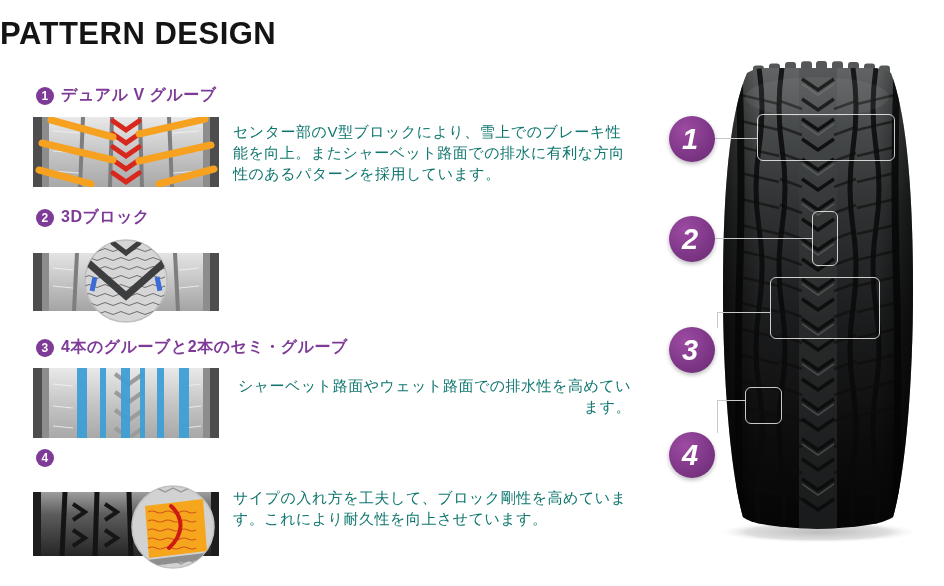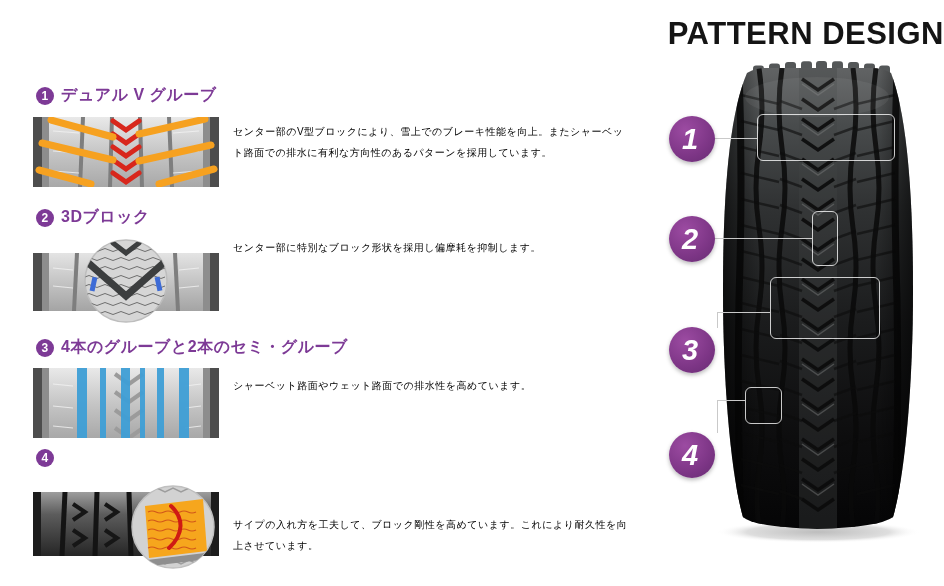--- a/index.html
+++ b/index.html
@@ -1,26 +1,26 @@
 <!DOCTYPE html>
 <html><head>
 <meta charset="utf-8">
 <style>
   html,body{margin:0;padding:0;background:#ffffff;}
   #page{position:relative;width:944px;height:586px;background:#ffffff;overflow:hidden;
         font-family:"Liberation Sans","DejaVu Sans",sans-serif;}
   .abs{position:absolute;}
-  #title{left:0;top:16px;width:944px;text-align:right;font-size:31px;font-weight:800;
+  #title{left:0;top:16px;width:944px;text-align:left;font-size:31px;font-weight:800;
          letter-spacing:.5px;color:#141414;}
   .sec-heading{display:flex;align-items:center;gap:7px;color:#7d3a96;font-weight:bold;
                font-size:16px;letter-spacing:.5px;}
   .bullet{width:18px;height:18px;border-radius:50%;background:#7d3a96;color:#fff;
           font-size:12px;font-weight:bold;display:flex;align-items:center;justify-content:center;
           flex:0 0 18px;}
-  .desc{width:398px;color:#000000;font-size:10px;line-height:21px;letter-spacing:.5px;}
+  .desc{width:398px;color:#0f766e;font-size:15px;line-height:21px;letter-spacing:.5px;}
   .thumb{display:block;}
   
   .co-badge{width:46px;height:46px;border-radius:50%;
             background:radial-gradient(circle at 35% 30%, #9c4ba2, #7c3585 62%, #662c72);
             box-shadow:0 2px 4px rgba(0,0,0,.28);
             display:flex;align-items:center;justify-content:center;}
   .co-badge span{color:#fff;font-style:italic;font-weight:bold;font-size:29px;
                  transform:translateX(-2px);}
   .co-line{background:#c9c9c9;}
   .co-rect{border:1px solid rgba(255,255,255,.78);border-radius:6px;}
@@ -126,21 +126,20 @@
         <path d="M80,5 L93,15 L106,5" stroke-width="5"></path>
         <path d="M52,22 L93,58 L134,22" stroke-width="7"></path>
         <path d="M70,82 L93,94 L116,82" stroke-width="6"></path>
       </g>
       <g fill="#3d6bd6">
         <rect x="58" y="39" width="5" height="14" transform="rotate(12 60 46)"></rect>
         <rect x="123" y="39" width="5" height="14" transform="rotate(-12 125 46)"></rect>
       </g>
     </g>
   </svg>
-  <div class="abs desc" style="left:233px;top:237px;">センター部に特別なブロック形状を採用し偏摩耗を抑制します。</div>
 
   <div class="abs sec-heading" style="left:36px;top:337px;">
     <span class="bullet">3</span>
     <span>4本のグルーブと2本のセミ・グルーブ</span>
   </div>
   <svg class="abs thumb" style="left:33px;top:368px;" width="186" height="70" viewBox="0 0 186 70">
     <defs>
       <linearGradient id="tg3" x1="0" y1="0" x2="0" y2="1">
         <stop offset="0" stop-color="#e9e9e9"></stop>
           <stop offset="0.5" stop-color="#c6c6c6"></stop>
@@ -168,21 +167,21 @@
     </g>
     <g fill="#3f9fd6" opacity=".95">
       <rect x="44" y="0" width="10" height="70"></rect>
         <rect x="67" y="0" width="6" height="70"></rect>
       <rect x="88" y="0" width="9" height="70"></rect>
         <rect x="107" y="0" width="5" height="70"></rect>
       <rect x="124" y="0" width="7" height="70"></rect>
         <rect x="146" y="0" width="10" height="70"></rect>
     </g>
   </svg>
-  <div class="abs desc" style="left:233px;top:375px;">シャーベット路面やウェット路面での排水性を高めています。</div>
+  <div class="abs desc" style="left:233px;top:375px;text-align:right;">シャーベット路面やウェット路面での排水性を高めています。</div>
 
   <div class="abs sec-heading" style="left:36px;top:449px;">
     <span class="bullet">4</span>
   </div>
   <svg class="abs thumb" style="left:33px;top:482px;" width="186" height="90" viewBox="0 0 186 90">
     <defs>
       <linearGradient id="tg4" x1="0" y1="0" x2="0" y2="1">
         <stop offset="0" stop-color="#9d9d9d"></stop>
           <stop offset="0.35" stop-color="#5c5c5c"></stop>
           <stop offset="1" stop-color="#262626"></stop>
@@ -216,21 +215,21 @@
       <g fill="none" stroke="#d1571a" stroke-width="1.2">
         <path d="M115,30 q4,-2 8,0 t8,0 t8,0 t8,0 t8,0 t8,0"></path>
         <path d="M115,39 q4,-2 8,0 t8,0 t8,0 t8,0 t8,0 t8,0"></path>
         <path d="M115,48 q4,-2 8,0 t8,0 t8,0 t8,0 t8,0 t8,0"></path>
         <path d="M115,57 q4,-2 8,0 t8,0 t8,0 t8,0 t8,0 t8,0"></path>
         <path d="M115,66 q4,-2 8,0 t8,0 t8,0 t8,0 t8,0 t8,0"></path>
       </g>
       <path d="M138,24 C151,36 151,52 136,66" fill="none" stroke="#cf1a14" stroke-width="4" stroke-linecap="round"></path>
     </g>
   </svg>
-  <div class="abs desc" style="left:233px;top:487px;margin-top:27px;">サイプの入れ方を工夫して、ブロック剛性を高めています。これにより耐久性を向上させています。</div>
+  <div class="abs desc" style="left:233px;top:487px;">サイプの入れ方を工夫して、ブロック剛性を高めています。これにより耐久性を向上させています。</div>
 
   <svg class="abs" style="left:655px;top:55px;" width="289" height="500" viewBox="0 0 289 500">
     <defs>
       <linearGradient id="tirebody" x1="0" y1="0" x2="0" y2="1">
         <stop offset="0" stop-color="#616364"></stop>
           <stop offset="0.12" stop-color="#494c4d"></stop>
         <stop offset="0.3" stop-color="#303233"></stop>
           <stop offset="0.55" stop-color="#1b1c1d"></stop>
         <stop offset="0.8" stop-color="#0d0d0e"></stop>
           <stop offset="1" stop-color="#050506"></stop>

